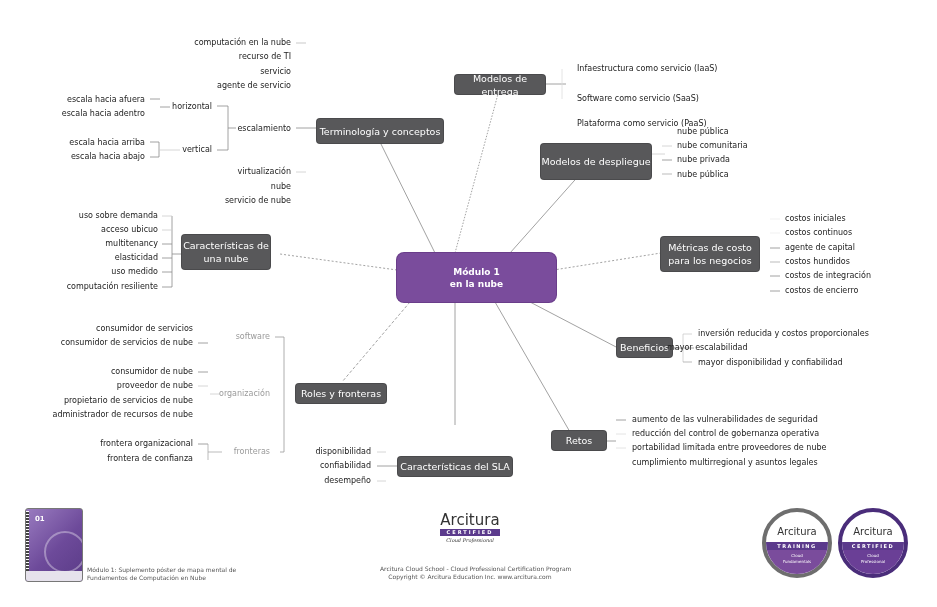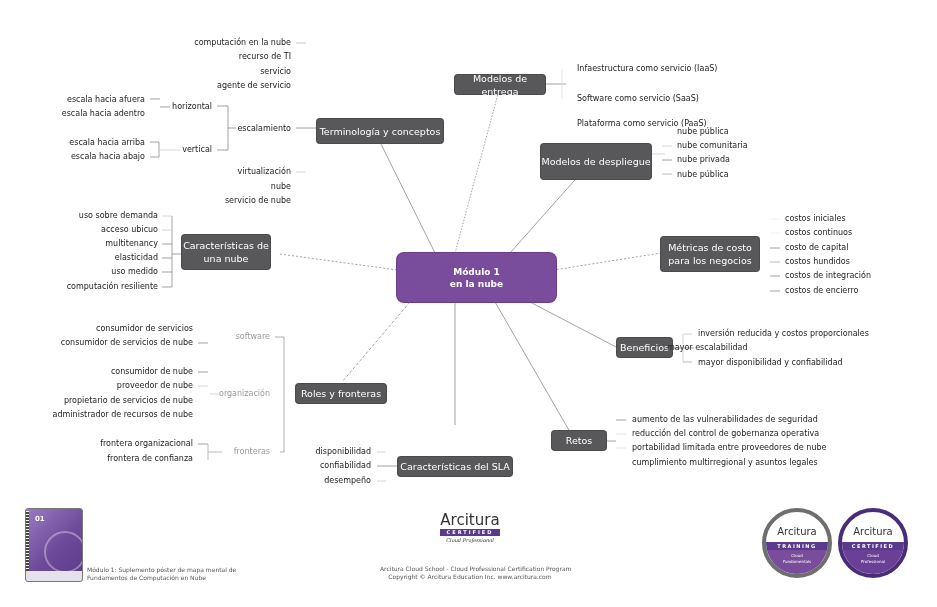--- a/index.html
+++ b/index.html
@@ -156,21 +156,21 @@
 <div class="leaf" style="left:677px;top:141px;">nube comunitaria</div>
 <div class="leaf" style="left:677px;top:155px;">nube privada</div>
 <div class="leaf" style="left:677px;top:170px;">nube pública</div>
 
 <div class="node" style="left:661px;top:237px;width:98px;height:34px;flex-direction:column;">
   <span>Métricas de costo</span>
   <span>para los negocios</span>
 </div>
 <div class="leaf" style="left:785px;top:214px;">costos iniciales</div>
 <div class="leaf" style="left:785px;top:228px;">costos continuos</div>
-<div class="leaf" style="left:785px;top:243px;">costo de capital</div>
+<div class="leaf" style="left:785px;top:243px;">agente de capital</div>
 <div class="leaf" style="left:785px;top:257px;">costos hundidos</div>
 <div class="leaf" style="left:785px;top:271px;">costos de integración</div>
 <div class="leaf" style="left:785px;top:286px;">costos de encierro</div>
 
 <div class="node" style="left:617px;top:338px;width:55px;height:19px;">Beneficios</div>
 <div class="leaf" style="left:698px;top:329px;">inversión reducida y costos proporcionales</div>
 <div class="leaf" style="left:667px;top:343px;">mayor escalabilidad</div>
 <div class="leaf" style="left:698px;top:358px;">mayor disponibilidad y confiabilidad</div>
 
 <div class="node" style="left:552px;top:431px;width:54px;height:19px;">Retos</div>

